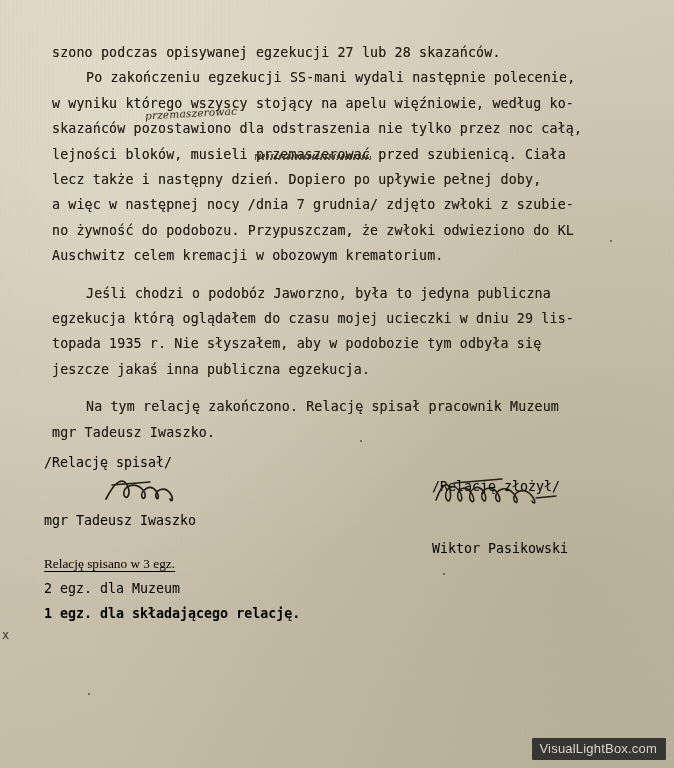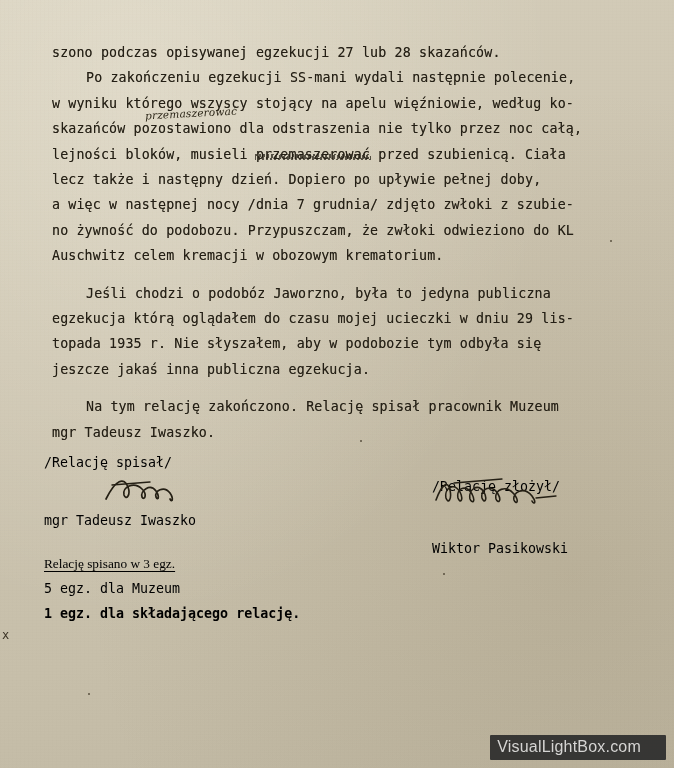--- a/index.html
+++ b/index.html
@@ -107,23 +107,23 @@
     text-decoration: underline;
     text-underline-offset: 3px;
   }
   .watermark {
     position: absolute;
     right: 8px;
     bottom: 8px;
     background: #2c2c2c;
     color: #d8d8d8;
     font-family: "Liberation Sans", sans-serif;
-    font-size: 16px;
+    font-size: 13px;
     letter-spacing: 0.2px;
-    padding: 3px 25px 4px 7px;
+    padding: 3px 9px 4px 7px;
     border-radius: 1px;
     opacity: 0.92;
   }
   .edge-mark {
     position: absolute;
     left: 2px;
     top: 628px;
     font-family: "DejaVu Sans Mono", monospace;
     font-size: 12px;
     color: #3a3224;
@@ -187,21 +187,21 @@
     <path d="M4 26 C10 10, 16 6, 18 16 C20 26, 16 30, 14 24 C12 14, 22 8, 28 18 C32 26, 28 30, 26 24 C24 14, 34 10, 40 20 C44 28, 40 30, 38 25 C36 16, 46 8, 52 18 C56 26, 52 30, 50 24 C48 14, 60 10, 66 20 C70 27, 66 30, 64 25 C62 16, 74 10, 82 20 C88 28, 84 31, 82 26 C80 18, 92 12, 100 22 C105 29, 102 31, 100 27" fill="none" stroke="#241f14" stroke-width="1.6" stroke-linecap="round"></path>
     <path d="M22 9 L70 5" fill="none" stroke="#241f14" stroke-width="1.3" stroke-linecap="round"></path>
     <path d="M104 24 L124 22" fill="none" stroke="#241f14" stroke-width="1.3" stroke-linecap="round"></path>
   </svg>
 
   <div class="sig-block sig-right" style="top:512px;">Wiktor Pasikowski</div>
 </div>
 
 <div>
   <div class="sig-block sig-left underline" style="top:551px;font-family:Liberation Serif, serif;">Relację spisano w 3 egz.</div>
-  <div class="sig-block sig-left" style="top:576px;">5 egz. dla Muzeum</div>
+  <div class="sig-block sig-left" style="top:576px;">2 egz. dla Muzeum</div>
   <div class="sig-block sig-left" style="top:601px;font-weight:bold;">1 egz. dla składającego relację.</div>
 </div>
 
 <div class="edge-mark">x</div>
 
 <div class="dot" style="left:360px; top:440px;"></div>
 <div class="dot" style="left:443px; top:573px;"></div>
 <div class="dot" style="left:610px; top:240px;"></div>
 <div class="dot" style="left:88px; top:693px;"></div>
 

